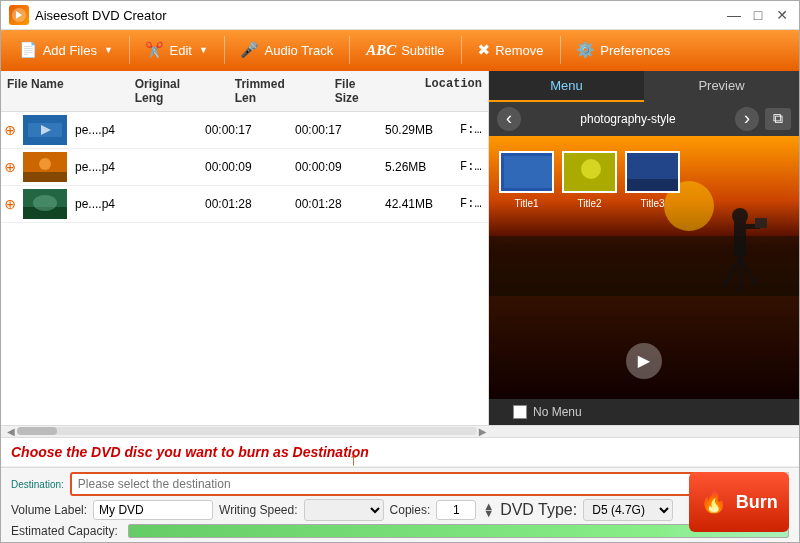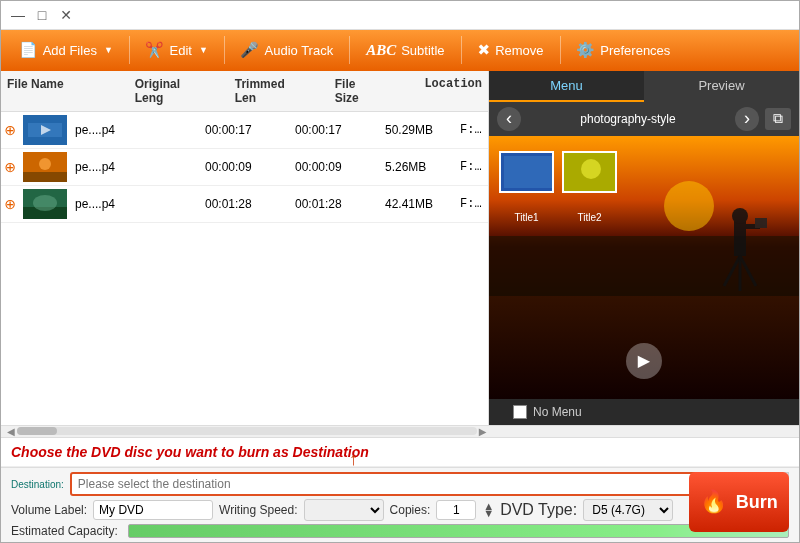--- a/index.html
+++ b/index.html
@@ -176,21 +176,21 @@
       position: absolute;
       top: 15px;
       left: 10px;
       display: flex;
       gap: 8px;
     }
     .dvd-thumb-item {
       display: flex;
       flex-direction: column;
       align-items: center;
-      gap: 19px;
+      gap: 5px;
     }
     .dvd-thumb-frame {
       width: 55px;
       height: 42px;
       border: 2px solid #fff;
       background: #888;
       overflow: hidden;
       display: flex;
       align-items: center;
       justify-content: center;
@@ -412,20 +412,29 @@
 
     
     .abc-subtitle { font-family: serif; font-style: italic; font-weight: bold; }
   </style>
 </head>
 <body>
 
 <div class="app-window">
 
   <div class="title-bar">
+    <div class="title-bar-left">
+      <div class="title-bar-icon">
+        <svg width="16" height="16" viewBox="0 0 16 16">
+            <circle cx="8" cy="8" r="7" fill="#fff" opacity="0.3"></circle>
+            <path d="M5 4 L11 8 L5 12 Z" fill="#fff"></path>
+          </svg>
+      </div>
+      <span>Aiseesoft DVD Creator</span>
+    </div>
     <div class="title-bar-controls">
       <span class="title-btn">—</span>
       <span class="title-btn">□</span>
       <span class="title-btn">✕</span>
     </div>
   </div>
 
   <div class="toolbar">
     <div class="toolbar-btn">
       <span class="toolbar-icon">📄</span>
@@ -588,20 +597,29 @@
             </div>
             <div class="dvd-thumb-item">
               <div class="dvd-thumb-frame dvd-thumb-f2">
                 <svg width="55" height="42">
                     <rect width="55" height="42" fill="#aaaa00"></rect>
                     <circle cx="27" cy="18" r="10" fill="#ffff44" opacity="0.5"></circle>
                   </svg>
               </div>
               <span class="dvd-thumb-label">Title2</span>
             </div>
+            <div class="dvd-thumb-item">
+              <div class="dvd-thumb-frame dvd-thumb-f3">
+                <svg width="55" height="42">
+                    <rect width="55" height="42" fill="#224488"></rect>
+                    <rect x="0" y="28" width="55" height="14" fill="#112244" opacity="0.6"></rect>
+                  </svg>
+              </div>
+              <span class="dvd-thumb-label">Title3</span>
+            </div>
           </div>
 
           <div class="dvd-play-btn">
             <span>▶</span>
           </div>
         </div>
       </div>
 
       <div class="no-menu-row">
         <div class="no-menu-checkbox"></div>

